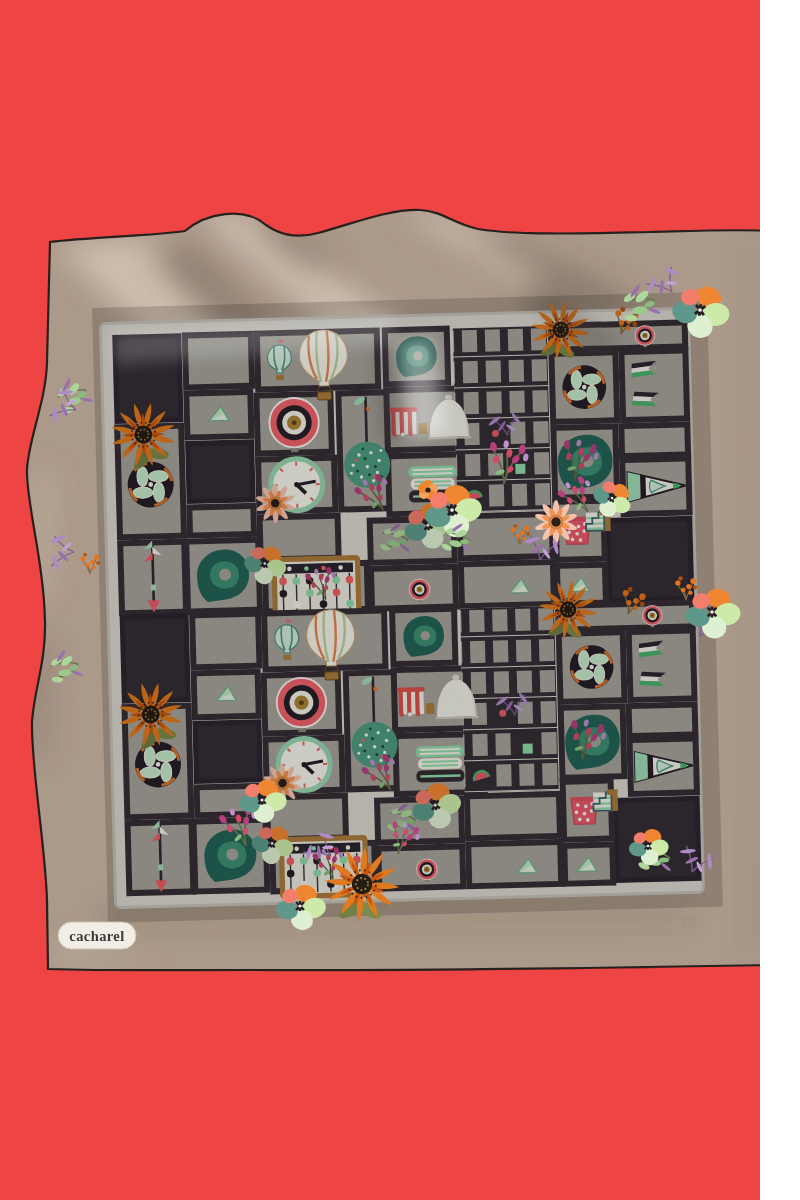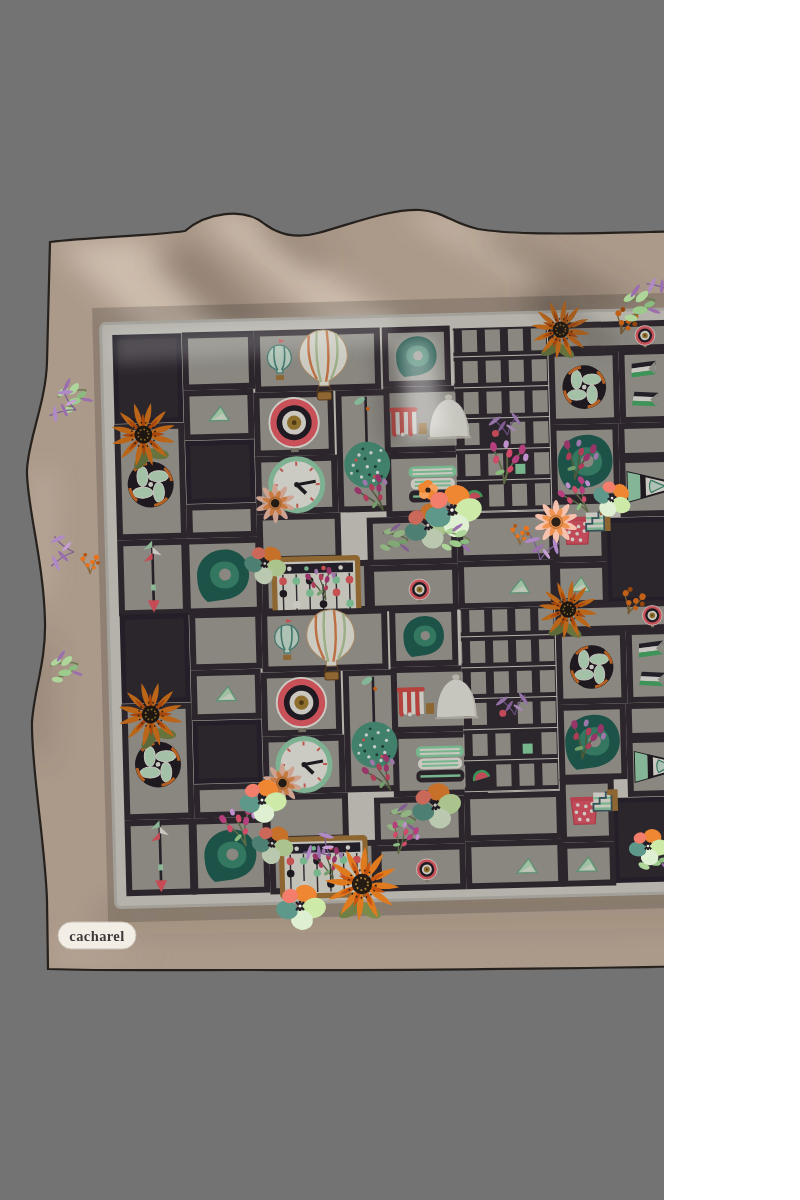--- a/index.html
+++ b/index.html
@@ -1,16 +1,16 @@
 <!DOCTYPE html>
 <html><head>
 <meta charset="utf-8">
 <style>
   html,body{margin:0;padding:0;background:#ffffff;}
-  .stage{position:relative;width:664px;height:1200px;background:#737373;overflow:hidden;
+  .stage{position:relative;width:760px;height:1200px;background:#ef4444;overflow:hidden;
          font-family:"Liberation Serif", serif;}
   svg{display:block}
   .c{fill:#a5a29a;stroke:#352e35;stroke-width:6;}
   .d{fill:#342d35;stroke:#2b2530;stroke-width:5;}
   .badge-text{font-family:"Liberation Serif",serif;font-weight:bold;font-size:14.5px;letter-spacing:.4px;}
 </style>
 </head>
 <body>
 
 <div class="stage">

